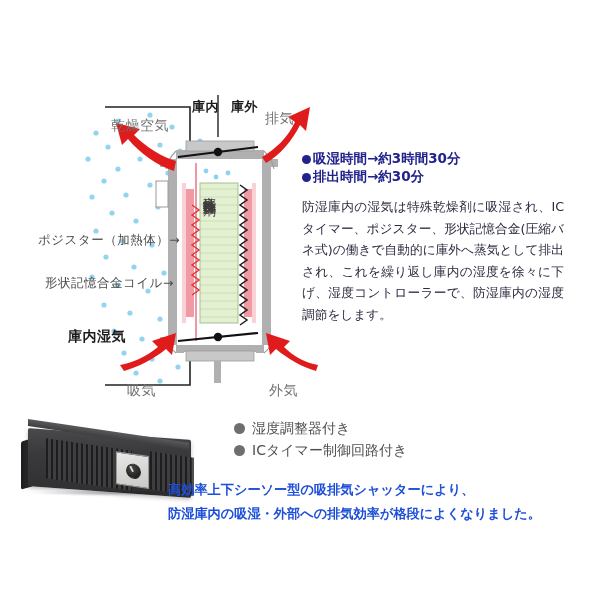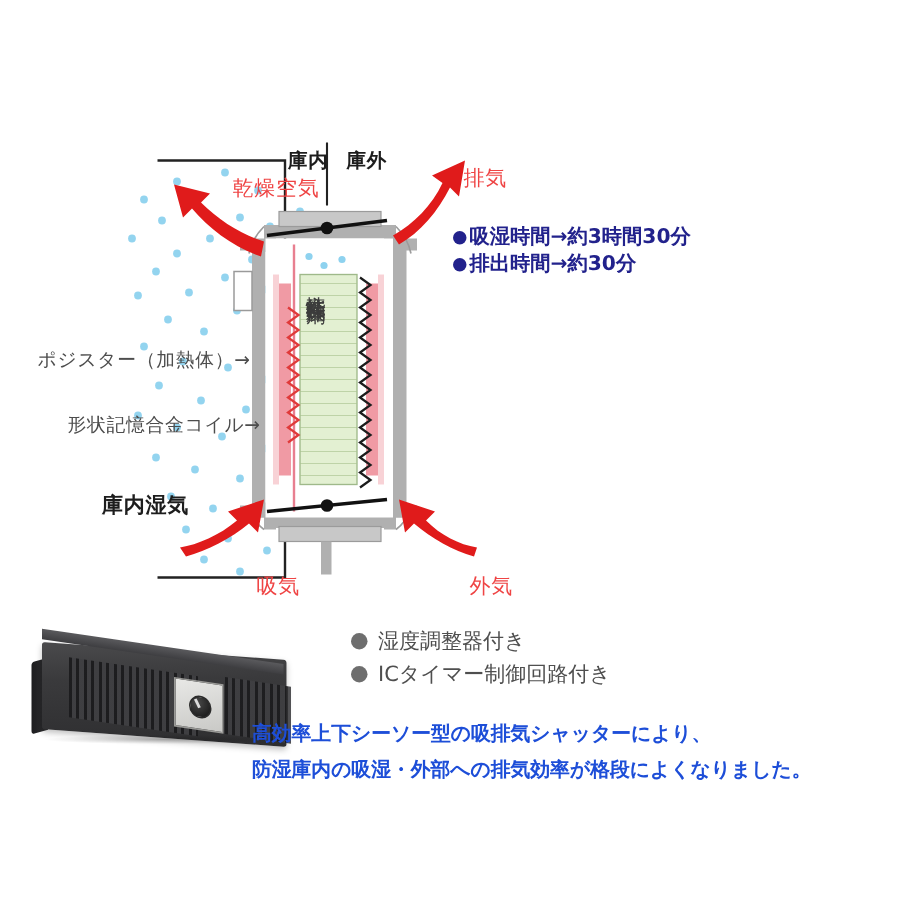--- a/index.html
+++ b/index.html
@@ -18,21 +18,21 @@
   
   .lbl{
     position:absolute;
     color:#4d4d4d;
     font-size:12.5px;
     letter-spacing:.5px;
     white-space:nowrap;
     font-family:"DejaVu Sans","Liberation Sans",sans-serif;
   }
   .lbl-dark{color:#1d1d1d;font-weight:bold;}
-  .lbl-mid{color:#ef4444;margin-left:44px;}
+  .lbl-mid{color:#737373;}
 
   
   .blue-head{
     position:absolute;
     color:#22228c;
     font-weight:bold;
     font-size:13.5px;
     line-height:17px;
     white-space:nowrap;
     font-family:"DejaVu Sans","Liberation Sans",sans-serif;
@@ -309,35 +309,36 @@
     
     <span class="vert-text" style="left:203px;top:101px;height:134px;">高性能特殊乾燥剤</span>
   </div>
 
   <div class="lbl lbl-dark" style="left:192px;top:98px;font-size:13px;">庫内</div>
   <div class="lbl lbl-dark" style="left:231px;top:98px;font-size:13px;">庫外</div>
 
   <div class="lbl lbl-mid" style="left:111px;top:117px;font-size:14px;">乾燥空気</div>
   <div class="lbl lbl-mid" style="left:265px;top:110px;font-size:14px;">排気</div>
 
-  <div class="lbl" style="left:25px;top:232px;text-align:right;">ポジスター（加熱体）→</div>
+  <div class="lbl" style="left:38px;top:232px;text-align:right;">ポジスター（加熱体）→</div>
   <div class="lbl" style="left:45px;top:275px;">形状記憶合金コイル→</div>
 
   <div class="lbl lbl-dark" style="left:68px;top:328px;font-size:14px;">庫内湿気</div>
 
   <div class="lbl lbl-mid" style="left:115px;top:382px;font-size:14px;padding-left:12px;">吸気</div>
   <div class="lbl lbl-mid" style="left:269px;top:382px;font-size:14px;">外気</div>
 
   <div class="blue-head" style="left:302px;top:150px;">
     <span class="dot"></span><span>吸湿時間→約3時間30分</span>
   </div>
   <div class="blue-head" style="left:302px;top:168px;">
     <span class="dot"></span><span>排出時間→約30分</span>
   </div>
 
+  <div class="body-para" style="left:302px;top:196px;">防湿庫内の湿気は特殊乾燥剤に吸湿され、ICタイマー、ポジスター、形状記憶合金(圧縮バネ式)の働きで自動的に庫外へ蒸気として排出され、これを繰り返し庫内の湿度を徐々に下げ、湿度コントローラーで、防湿庫内の湿度調節をします。</div>
 
   <div class="photo-wrap">
     <div class="photo-side"></div>
     <div class="photo-body">
       <div class="photo-topedge" style="left:0;top:-3px;"></div>
       <div class="vents"></div>
       <div class="vents2"></div>
       <div class="knob-plate">
         <div class="knob">
           <div class="knob-tick"></div>

